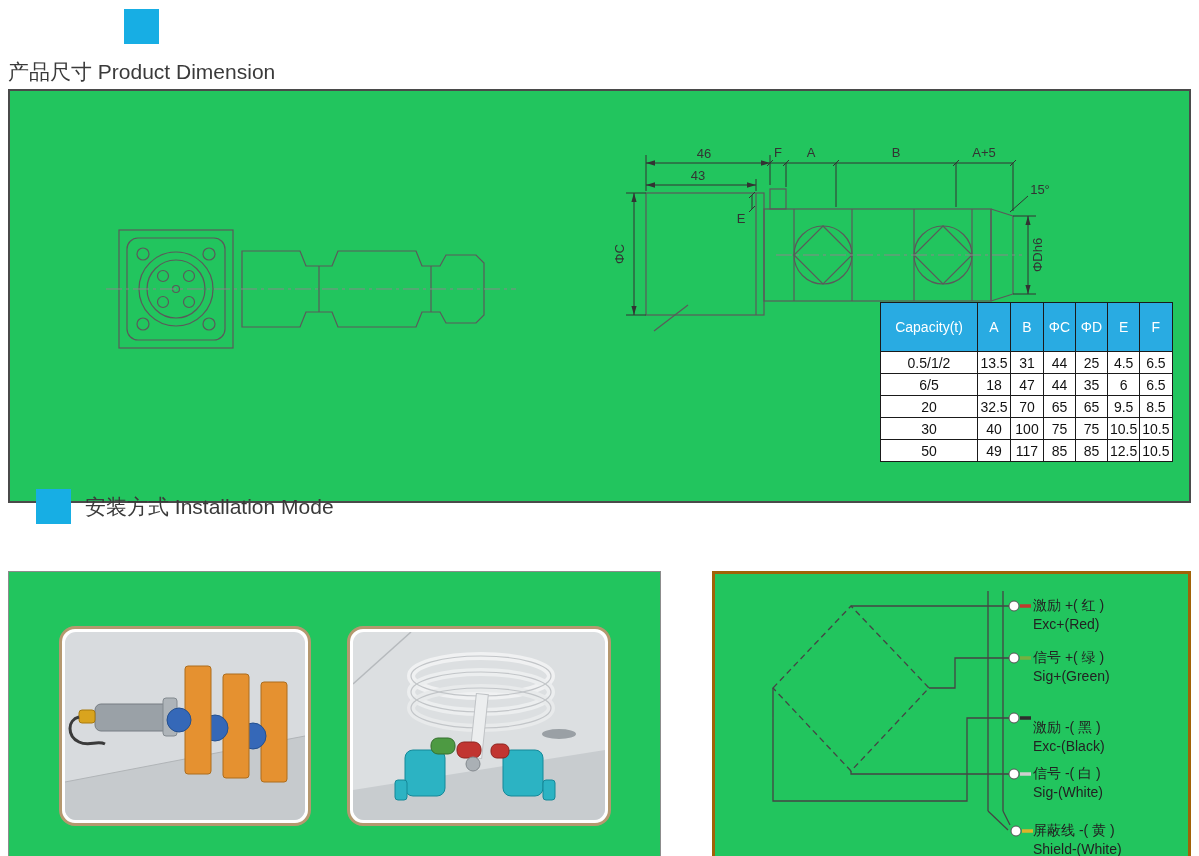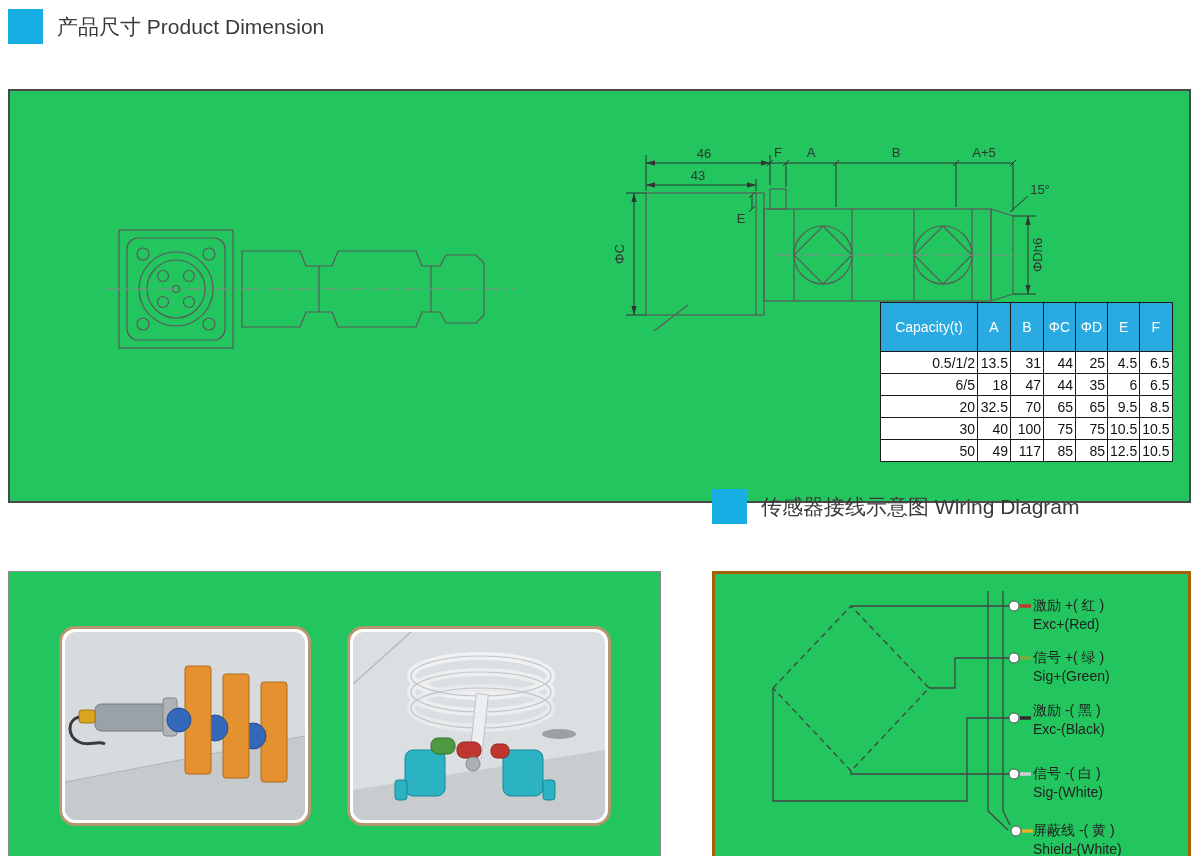--- a/index.html
+++ b/index.html
@@ -12,31 +12,31 @@
   #main-box{left:8px;top:56px;width:1183px;height:414px;border:2px solid #4a4a4a;}
   #install-box{left:8px;top:538px;width:653px;height:310px;border:1px solid #8c8c8c;}
   #wiring-box{left:712px;top:538px;width:479px;height:310px;border:3px solid #a16207;}
   #main-box svg{display:block;}
   svg text{font-family:"Liberation Sans","DejaVu Sans",sans-serif;}
   .dim{font-size:13px;fill:#333;text-anchor:middle;}
   #dim-table{position:absolute;left:880px;top:302px;border-collapse:collapse;font-size:14px;
              table-layout:fixed;background:#fff;}
   #dim-table th{background:#29abe2;color:#fff;font-weight:normal;border:1px solid #1a1a1a;
                 height:24px;padding:12px 2px;text-align:center;}
-  #dim-table td{border:1px solid #1a1a1a;height:21px;padding:0 2px;text-align:right;color:#111;margin-top:20px;}
+  #dim-table td{border:1px solid #1a1a1a;height:21px;padding:0 2px;text-align:center;color:#111;margin-top:20px;}
   .photo-frame{position:absolute;border:3px solid #b5986f;border-radius:16px;background:#fff;padding:3px;}
   .photo-frame svg{display:block;border-radius:11px;}
   .wire-label{position:absolute;left:318px;font-size:14px;color:#222;line-height:19px;white-space:nowrap;}
 </style>
 </head>
 <body>
 
 <div id="page">
 
-  <div class="hdr" style="left:8px;top:9px;">
+  <div class="hdr" style="left:8px;top:9px;flex-direction:column;">
     <div class="sq"></div>
     <div class="t">产品尺寸 Product Dimension</div>
   </div>
 
   <div class="panel" id="main-box">
     <svg width="1179" height="410" viewBox="0 0 1179 410">
 
       <g stroke="#5a5a5a" stroke-width="1.2" fill="none">
         <rect x="109" y="139" width="114" height="118"></rect>
         <rect x="117" y="147" width="98" height="102" rx="11"></rect>
@@ -194,20 +194,24 @@
         <td>49</td>
         <td>117</td>
         <td>85</td>
         <td>85</td>
         <td>12.5</td>
         <td>10.5</td>
       </tr>
     </tbody>
   </table>
 
+  <div class="hdr" style="left:36px;top:489px;">
+    <div class="sq"></div>
+    <div class="t">安装方式 Installation Mode</div>
+  </div>
 
   <div class="panel" id="install-box">
     <div class="photo-frame" style="left:50px;top:54px;">
       <svg width="240" height="188" viewBox="0 0 240 188">
         <rect x="0" y="0" width="240" height="188" fill="#d8dbde"></rect>
         <polygon points="0,150 240,104 240,188 0,188" fill="#c6cacd"></polygon>
         <line x1="0" y1="150" x2="240" y2="104" stroke="#b0b4b7" stroke-width="1"></line>
         <g>
           <rect x="30" y="72" width="80" height="27" rx="6" fill="#9aa1a7" stroke="#767d83"></rect>
           <rect x="98" y="66" width="14" height="38" rx="3" fill="#aeb4b9" stroke="#82898f"></rect>
@@ -246,24 +250,20 @@
           <rect x="190" y="148" width="12" height="20" rx="3" fill="#2cb3c3" stroke="#158898"></rect>
           <rect x="78" y="106" width="24" height="16" rx="7" fill="#4d9a42" stroke="#356f2e"></rect>
           <rect x="104" y="110" width="24" height="16" rx="7" fill="#c13531" stroke="#8e241f"></rect>
           <rect x="138" y="112" width="18" height="14" rx="6" fill="#c13531" stroke="#8e241f"></rect>
           <circle cx="120" cy="132" r="7" fill="#aab0b5" stroke="#83898e"></circle>
         </g>
       </svg>
     </div>
   </div>
 
-  <div class="hdr" style="left:712px;top:489px;">
-    <div class="sq"></div>
-    <div class="t">传感器接线示意图  Wiring Diagram</div>
-  </div>
 
   <div class="panel" id="wiring-box">
     <svg width="477" height="308" viewBox="0 0 477 308" style="position:absolute;left:0;top:0;">
       <polygon points="58,114 136,32 214,114 136,197" fill="none" stroke="#444" stroke-width="1.3" stroke-dasharray="6 4"></polygon>
       <g stroke="#444" stroke-width="1.3" fill="none">
         <line x1="273" y1="17" x2="273" y2="237"></line>
         <line x1="288" y1="17" x2="288" y2="237"></line>
         <line x1="273" y1="237" x2="293" y2="256"></line>
         <line x1="288" y1="237" x2="295" y2="251"></line>
       </g>
@@ -287,21 +287,21 @@
       </g>
     </svg>
     <div class="wire-label" style="top:22px;">
       <div>激励 +( 红 )</div>
       <div>Exc+(Red)</div>
     </div>
     <div class="wire-label" style="top:74px;">
       <div>信号 +( 绿 )</div>
       <div>Sig+(Green)</div>
     </div>
-    <div class="wire-label" style="top:127px;">
+    <div class="wire-label" style="top:144px;">
       <div>激励 -( 黑 )</div>
       <div>Exc-(Black)</div>
     </div>
     <div class="wire-label" style="top:190px;">
       <div>信号 -( 白 )</div>
       <div>Sig-(White)</div>
     </div>
     <div class="wire-label" style="top:247px;">
       <div>屏蔽线 -( 黄 )</div>
       <div>Shield-(White)</div>

